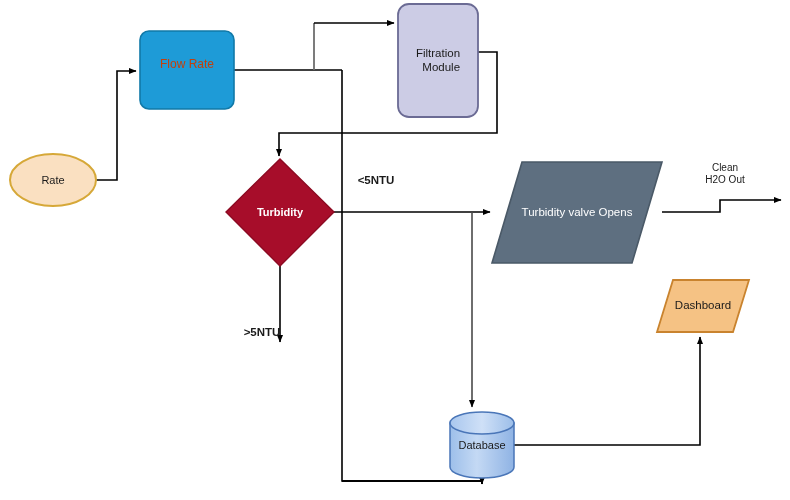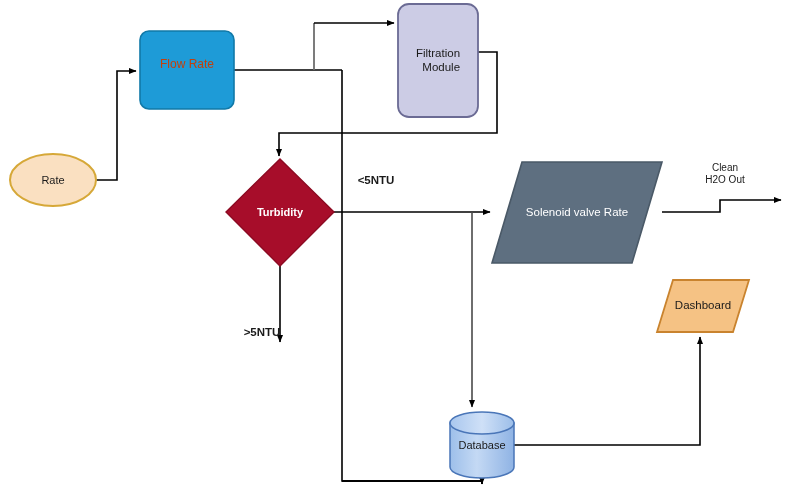--- a/index.html
+++ b/index.html
@@ -94,21 +94,21 @@
 
   <div class="nodelabel" style="left:10px;top:154px;width:86px;height:52px;font-size:11px;color:#1a1a1a;">Rate</div>
 
   <div class="nodelabel" style="left:140px;top:31px;width:94px;height:67px;font-size:12px;font-weight:normal;color:#c2410c;">Flow Rate</div>
 
   <div class="nodelabel" style="left:398px;top:4px;width:80px;height:113px;font-size:11.5px;color:#1a1a1a;">Filtration
 Module</div>
 
   <div class="nodelabel" style="left:226px;top:159px;width:108px;height:107px;font-size:11px;font-weight:bold;color:#ffffff;">Turbidity</div>
 
-  <div class="nodelabel" style="left:497px;top:162px;width:160px;height:101px;font-size:11.5px;color:#ffffff;">Solenoid valve Rate</div>
+  <div class="nodelabel" style="left:497px;top:162px;width:160px;height:101px;font-size:11.5px;color:#ffffff;">Turbidity valve Opens</div>
 
   <div class="nodelabel" style="left:657px;top:280px;width:92px;height:52px;font-size:11.5px;color:#1a1a1a;">Dashboard</div>
 
   <div class="nodelabel" style="left:444px;top:423px;width:76px;height:44px;font-size:11px;color:#1a1a1a;">Database</div>
 
   <div class="edgelabel" style="left:341px;top:174px;width:70px;font-size:11.5px;font-weight:bold;">&lt;5NTU</div>
 
   <div class="edgelabel" style="left:232px;top:286px;width:60px;font-size:11.5px;font-weight:bold;margin-top:40px;">&gt;5NTU</div>
 
   <div class="edgelabel" style="left:685px;top:162px;width:80px;font-size:10px;">Clean

